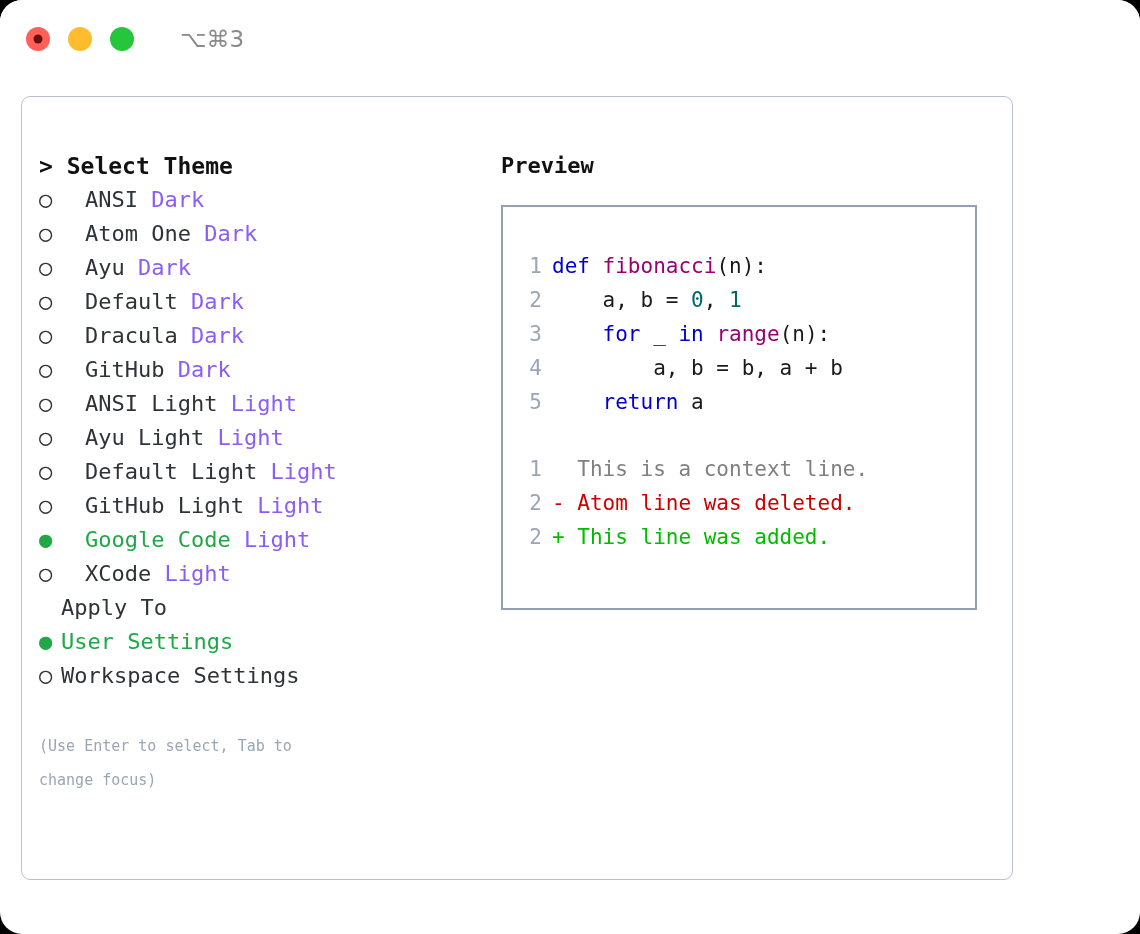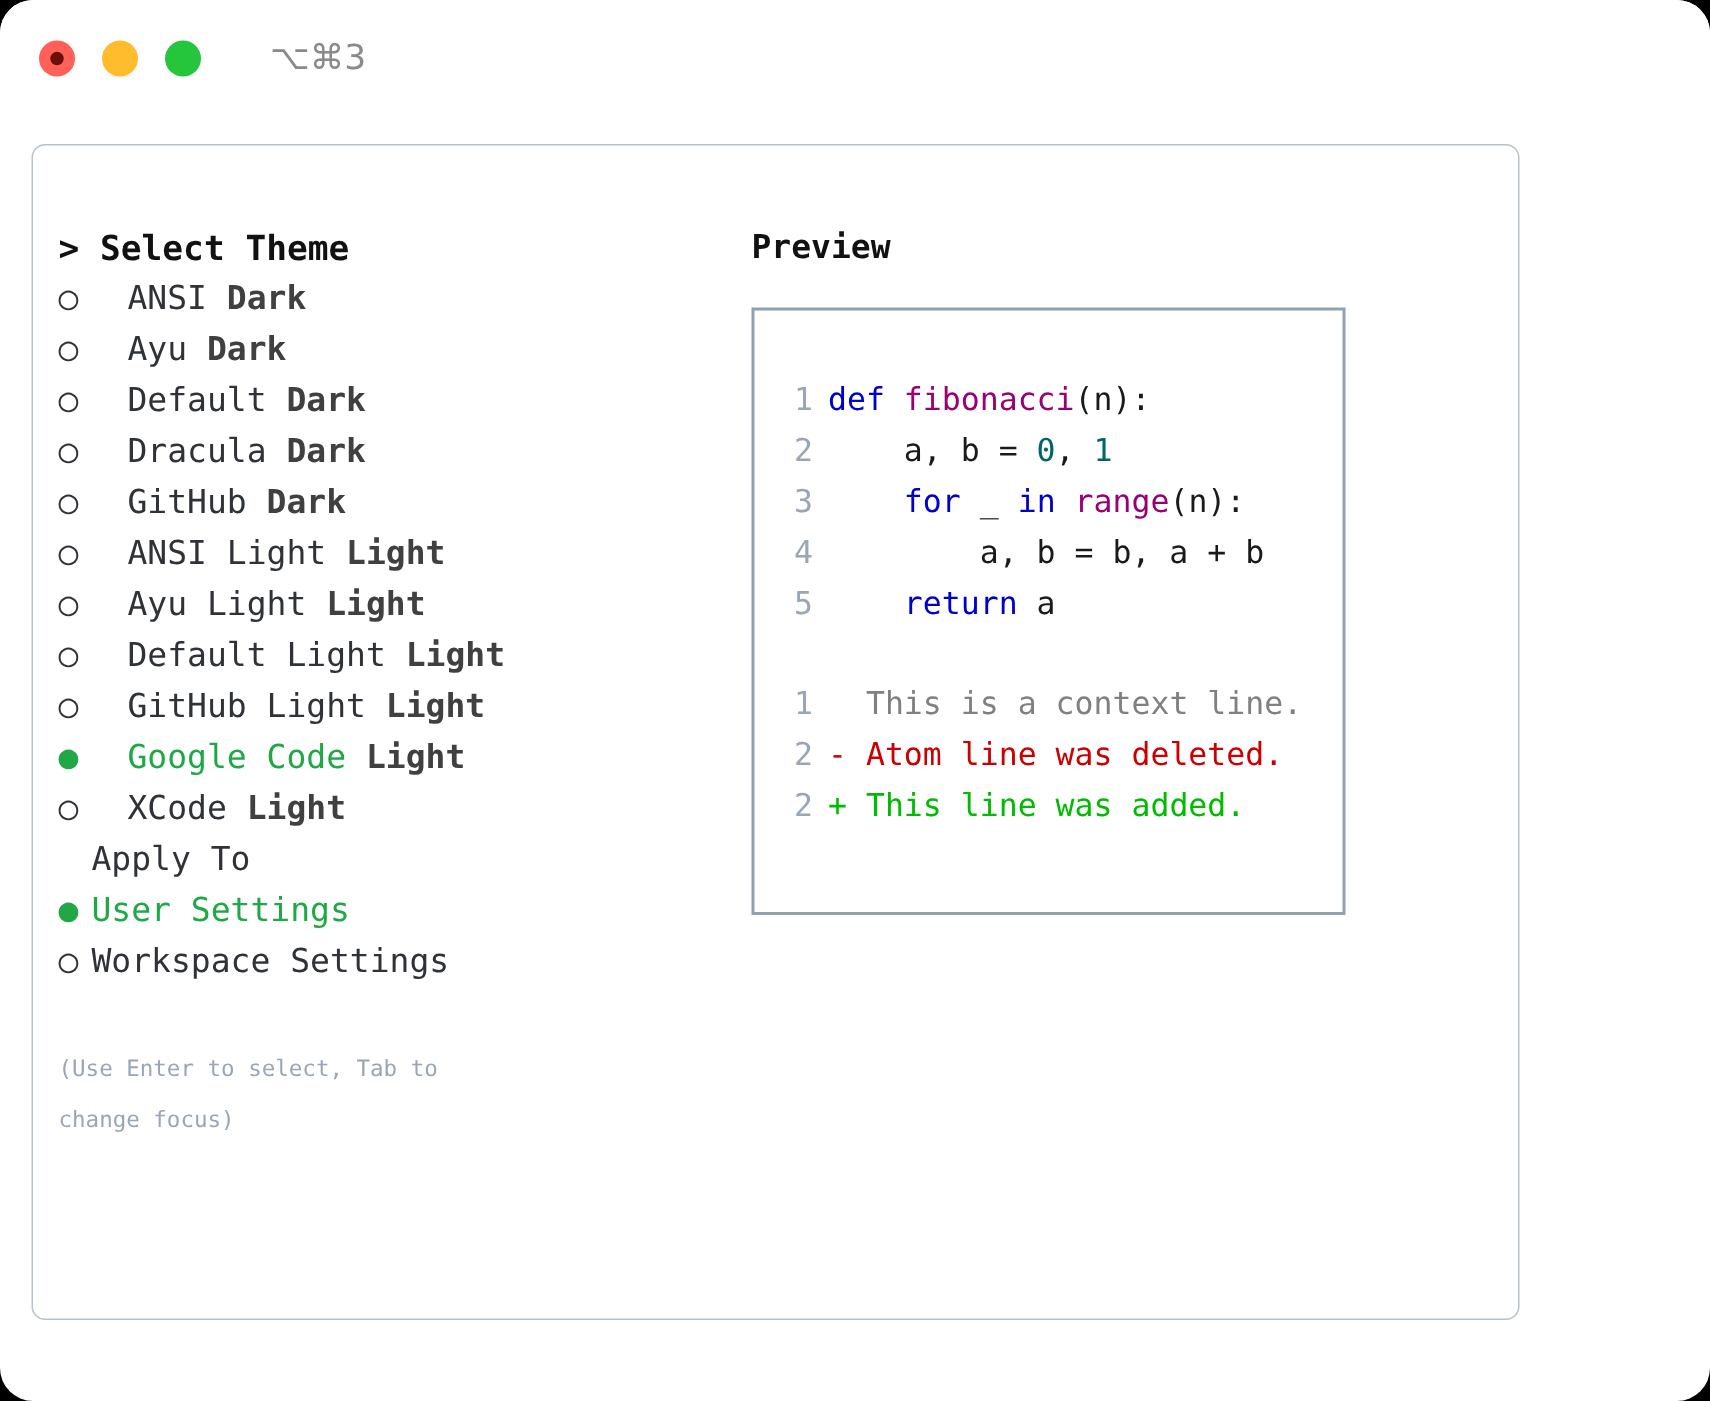--- a/index.html
+++ b/index.html
@@ -116,21 +116,21 @@
     color: #2f3337;
   }
   .bullet {
     display: inline-block;
     width: 22px;
   }
   .bullet-empty { color: #2f3337; }
   .bullet-filled { color: #1fa845; }
   .theme-name { color: #2f3337; margin-left: 24px; }
   .theme-name.selected { color: #1fa845; }
-  .theme-kind { color: #404040; font-weight: bold; }
+  .theme-kind { color: #8b5cf6; }
 
   #apply-to-block {
   }
   #apply-to-label {
     font-size: 22px;
     line-height: 34px;
     white-space: pre;
     color: #2f3337;
     padding-left: 22px;
   }
@@ -158,21 +158,21 @@
     width: 490px;
   }
   #preview-header {
     font-size: 22px;
     font-weight: bold;
     color: #111111;
     line-height: 34px;
   }
   #preview-box {
     margin-top: 22px;
-    width: 396px;
+    width: 476px;
     height: 405px;
     border: 2px solid #93a0b0;
     box-sizing: border-box;
     background: #ffffff;
     position: relative;
   }
   #code-area {
     position: absolute;
     left: 11px;
     top: 42px;
@@ -222,20 +222,21 @@
   </div>
 
   <div id="panel">
     <div id="panel-body">
 
       <div id="left-col">
         <div id="select-theme-header" class="mono">&gt; Select Theme</div>
 
         <div id="theme-list">
             <div class="theme-row mono"><span class="bullet bullet-empty">○</span><span class="theme-name">ANSI</span><span> </span><span class="theme-kind">Dark</span></div>
+            <div class="theme-row mono"><span class="bullet bullet-empty">○</span><span class="theme-name">Atom One</span><span> </span><span class="theme-kind">Dark</span></div>
             <div class="theme-row mono"><span class="bullet bullet-empty">○</span><span class="theme-name">Ayu</span><span> </span><span class="theme-kind">Dark</span></div>
             <div class="theme-row mono"><span class="bullet bullet-empty">○</span><span class="theme-name">Default</span><span> </span><span class="theme-kind">Dark</span></div>
             <div class="theme-row mono"><span class="bullet bullet-empty">○</span><span class="theme-name">Dracula</span><span> </span><span class="theme-kind">Dark</span></div>
             <div class="theme-row mono"><span class="bullet bullet-empty">○</span><span class="theme-name">GitHub</span><span> </span><span class="theme-kind">Dark</span></div>
             <div class="theme-row mono"><span class="bullet bullet-empty">○</span><span class="theme-name">ANSI Light</span><span> </span><span class="theme-kind">Light</span></div>
             <div class="theme-row mono"><span class="bullet bullet-empty">○</span><span class="theme-name">Ayu Light</span><span> </span><span class="theme-kind">Light</span></div>
             <div class="theme-row mono"><span class="bullet bullet-empty">○</span><span class="theme-name">Default Light</span><span> </span><span class="theme-kind">Light</span></div>
             <div class="theme-row mono"><span class="bullet bullet-empty">○</span><span class="theme-name">GitHub Light</span><span> </span><span class="theme-kind">Light</span></div>
             <div class="theme-row mono"><span class="bullet bullet-filled">●</span><span class="theme-name selected">Google Code</span><span> </span><span class="theme-kind">Light</span></div>
             <div class="theme-row mono"><span class="bullet bullet-empty">○</span><span class="theme-name">XCode</span><span> </span><span class="theme-kind">Light</span></div>

